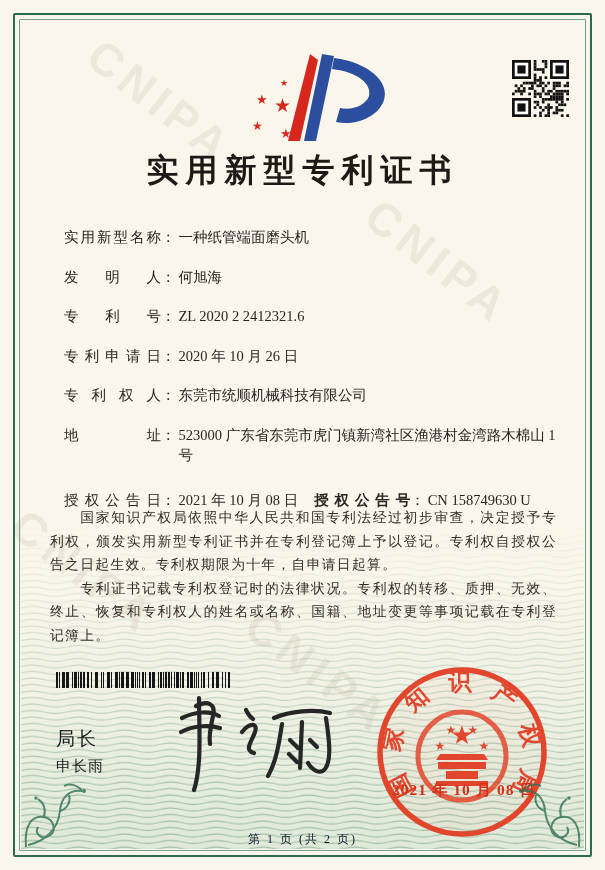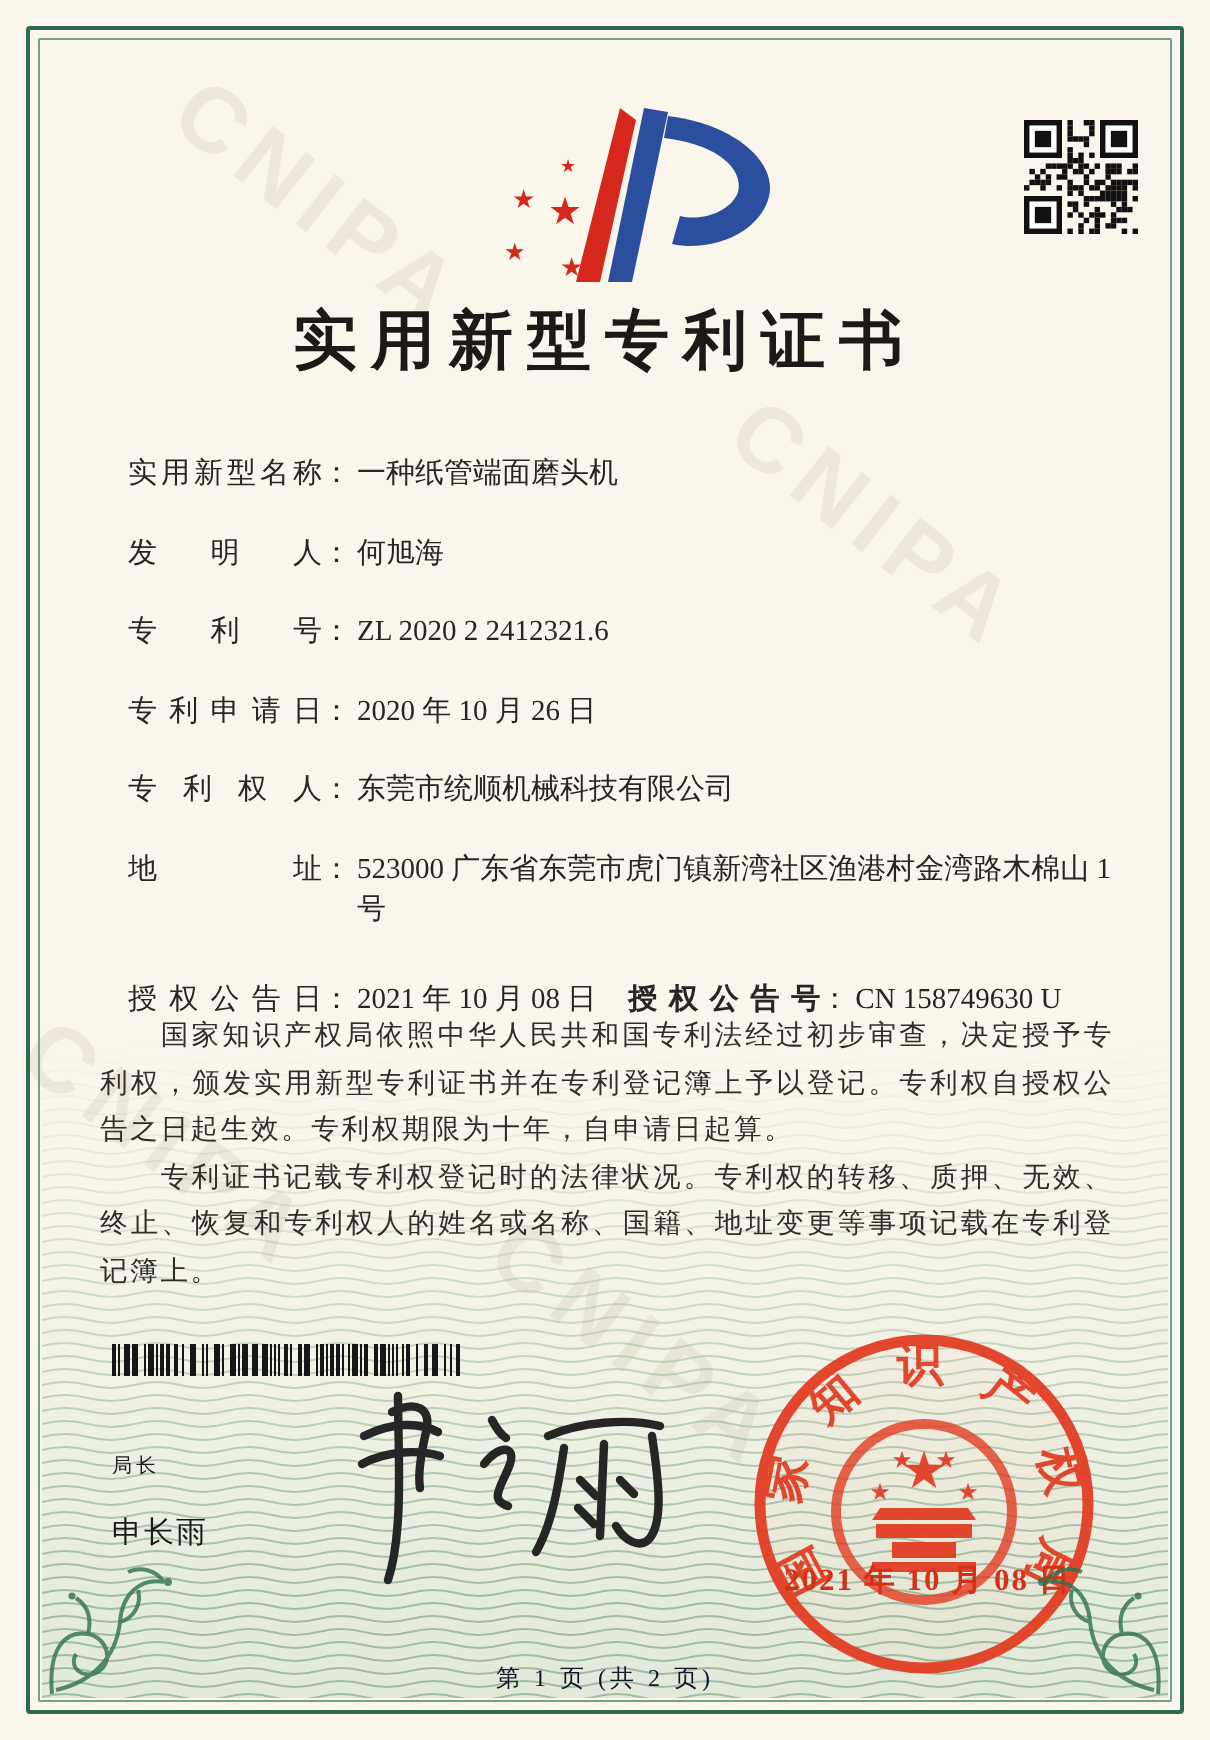--- a/index.html
+++ b/index.html
@@ -35,21 +35,21 @@
   .flabel2{width:96px;flex:none;text-align:justify;text-align-last:justify;margin-left:16px;font-weight:bold;}
   .colon{flex:none;}
   .fvalue{margin-left:3px;max-width:400px;}
   
   .paras{position:absolute;left:50px;right:48px;top:506px;z-index:2;font-size:13.8px;
         line-height:23.5px;letter-spacing:1.3px;text-align:justify;color:#332d29;}
   .paras p{margin:0;text-indent:2.2em;}
   
   .barcode{position:absolute;left:56px;top:672px;width:176px;height:16px;z-index:2;}
   
-  .signer-title{position:absolute;left:56px;top:726px;font-size:10px;letter-spacing:2px;
+  .signer-title{position:absolute;left:56px;top:726px;font-size:19px;letter-spacing:2px;
         font-family:"Liberation Sans","DejaVu Sans",sans-serif;color:#1c1a18;z-index:2;}
   .signer-name{position:absolute;left:56px;top:757px;font-size:15px;letter-spacing:1px;
         font-family:"Liberation Sans","DejaVu Sans",sans-serif;color:#1c1a18;z-index:2;}
   .signature{position:absolute;left:158px;top:692px;z-index:2;}
   
   .seal{position:absolute;left:372px;top:662px;z-index:2;opacity:.93;}
   .seal-date{position:absolute;left:392px;top:780px;z-index:2;color:#d63018;
         font-size:15.5px;letter-spacing:1px;font-weight:600;}
   
   .footer{position:absolute;left:0;width:100%;top:831px;text-align:center;

